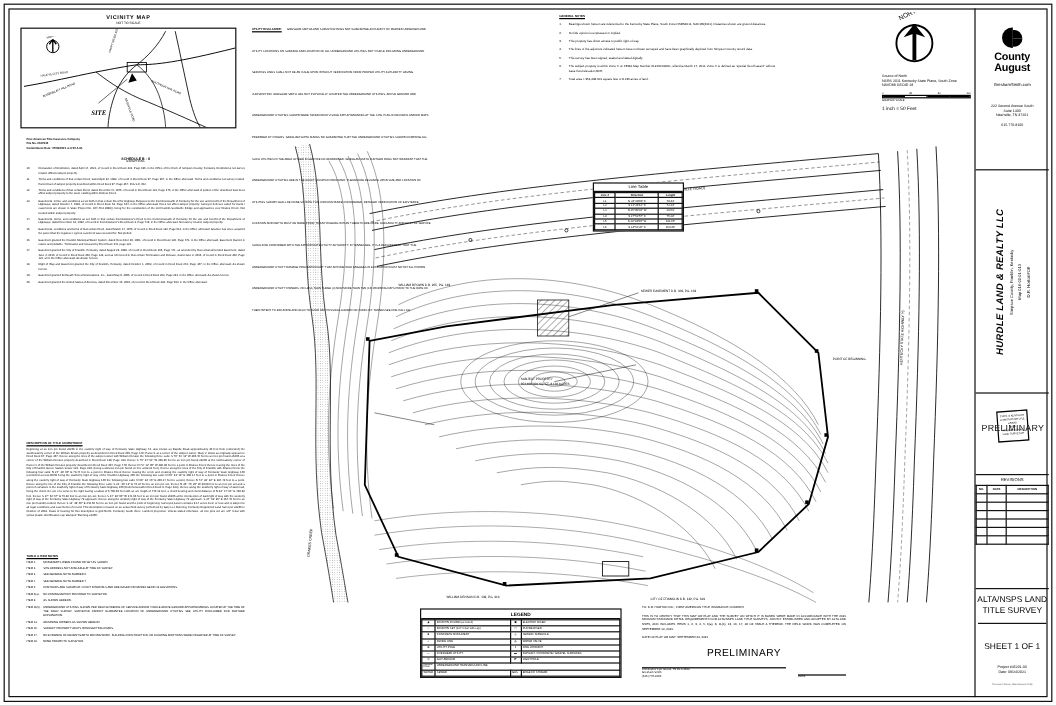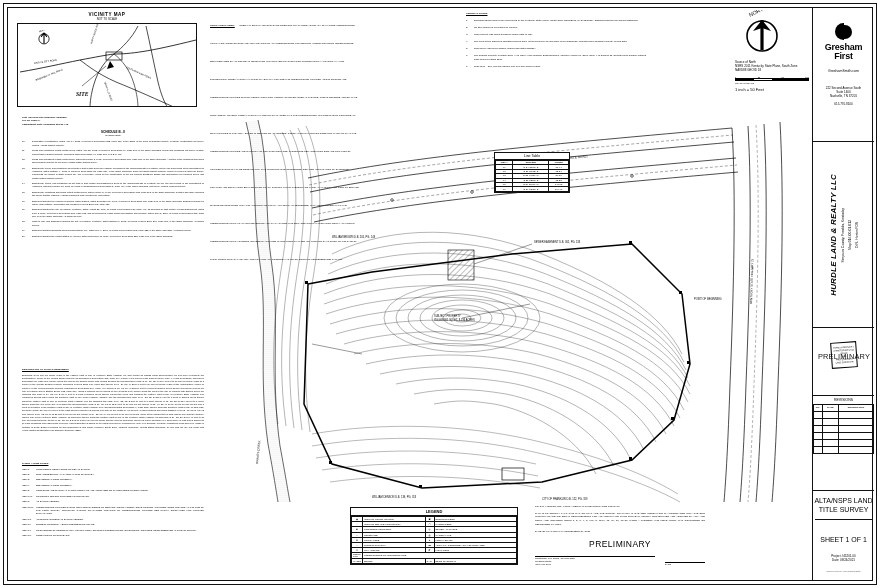--- a/index.html
+++ b/index.html
@@ -599,22 +599,22 @@
   </div>
 
   <div class="panel" id="rightstrip">
 
     <div class="rbox" style="top:0; height:135px; padding-top:16px;">
       <div class="gs-logo">
         <div class="half"></div>
           <div class="wedge"></div>
           <div class="wedge2"></div>
       </div>
-      <div class="gs-name">Gresham</div>
-      <div class="gs-name" style="margin-top:0;">First</div>
+      <div class="gs-name">County</div>
+      <div class="gs-name" style="margin-top:0;">August</div>
       <div class="ctr t35" style="margin-top:8px;">GreshamSmith.com</div>
       <div class="ctr t3" style="margin-top:12px;">222 Second Avenue South</div>
       <div class="ctr t3">Suite 1400</div>
       <div class="ctr t3">Nashville, TN  37201</div>
       <div class="ctr t3" style="margin-top:4px;">615.770.8100</div>
     </div>
 
     <div class="rbox" style="top:135px; height:186px;">
       <div style="height:186px; display:flex; align-items:center; justify-content:center; gap:3px;">
         <div class="vert b i" style="font-size:8px; letter-spacing:.2px;">HURDLE LAND &amp; REALTY LLC</div>

